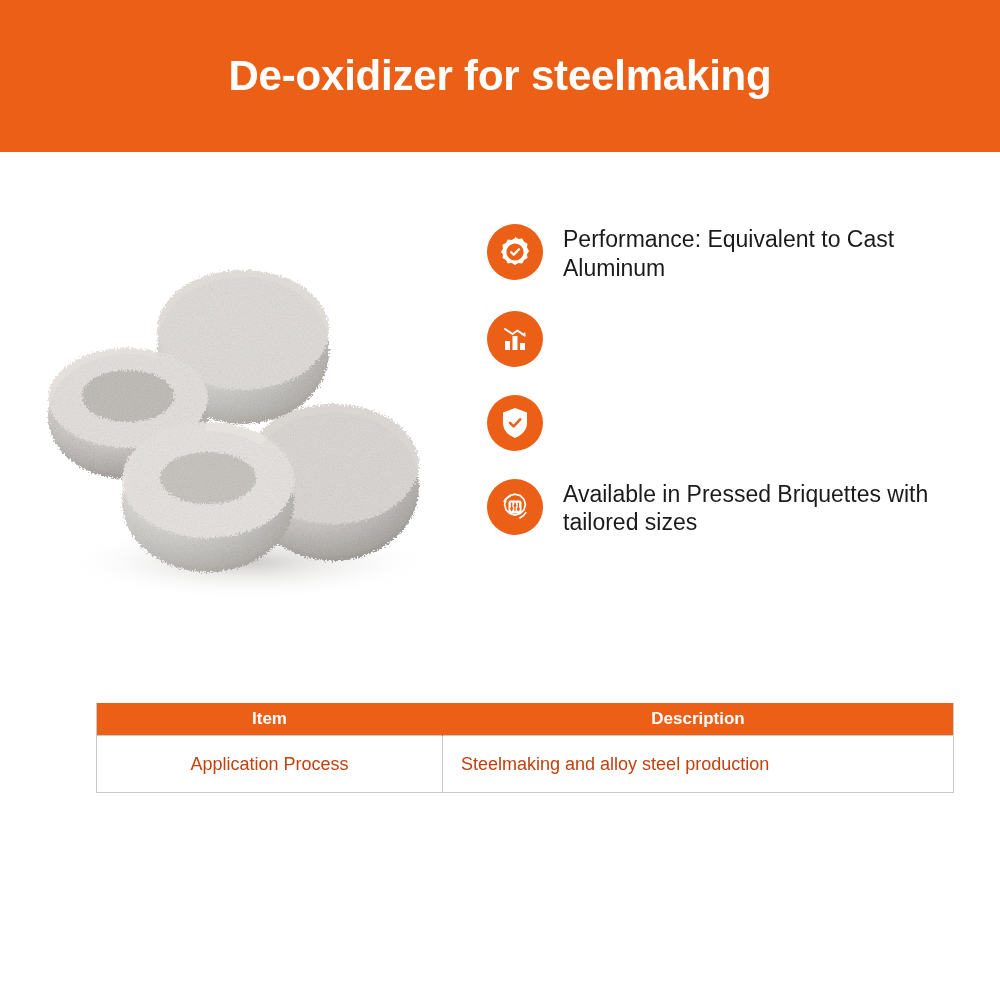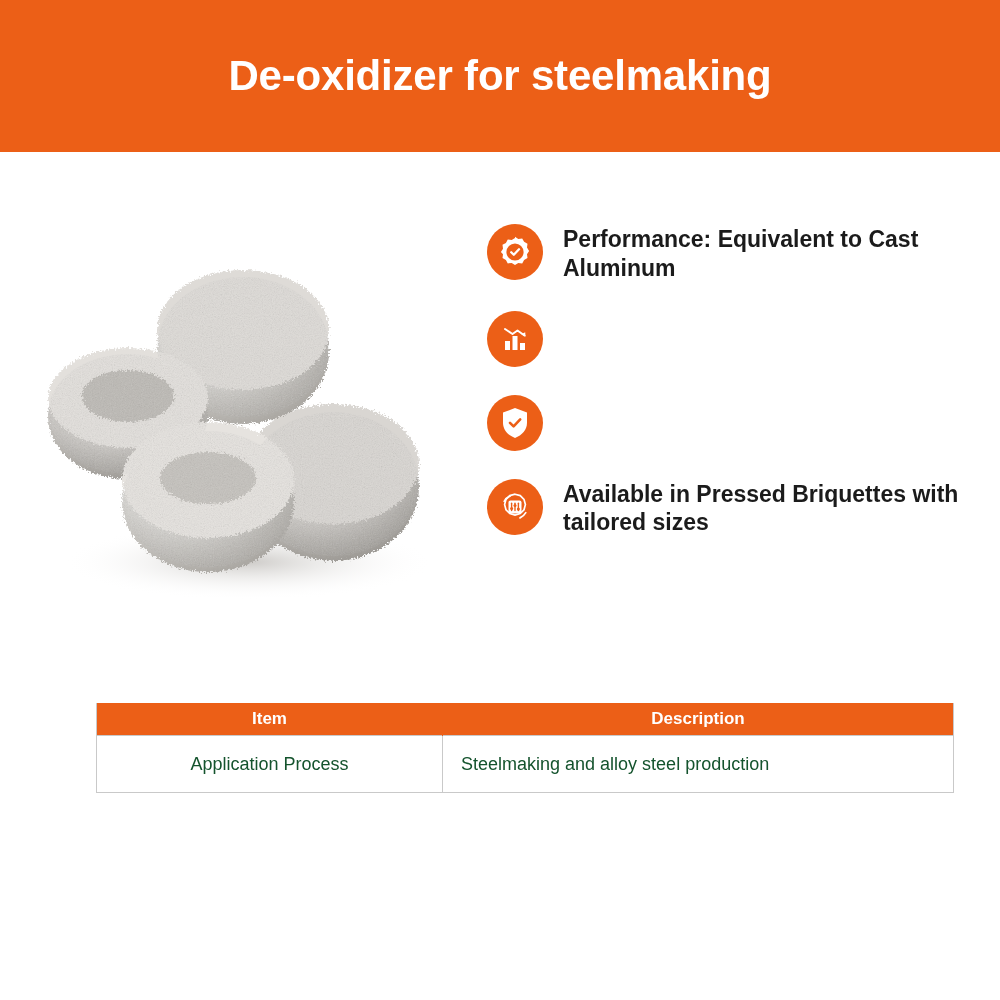--- a/index.html
+++ b/index.html
@@ -86,21 +86,21 @@
     background: #ec5f17;
     display: flex;
     align-items: center;
     justify-content: center;
     margin-right: 20px;
     margin-top: 2px;
   }
   .feature-icon svg { display: block; }
   .feature-text {
     font-size: 23px;
-    font-weight: bold;
+    font-weight: normal;
     color: #1b1b1b;
     line-height: 1.25;
     padding-top: 3px;
     max-width: 400px;
   }
 
   
   .table-wrap {
     position: absolute;
     left: 96px;
@@ -121,21 +121,21 @@
     font-weight: bold;
     padding: 6px 10px;
     text-align: center;
     border-right: 1px solid #ec5f17;
   }
   table.spec th:last-child { border-right: none; }
   table.spec td {
     border-top: 1px solid #c9c9c9;
     border-right: 1px solid #c9c9c9;
     font-size: 18px;
-    color: #14532d;
+    color: #c2410c;
     padding: 16px 18px;
     vertical-align: middle;
     line-height: 1.35;
   }
   table.spec td:last-child { border-right: none; }
   td.col-item {
     width: 325px;
     text-align: center;
   }
   td.col-desc {

